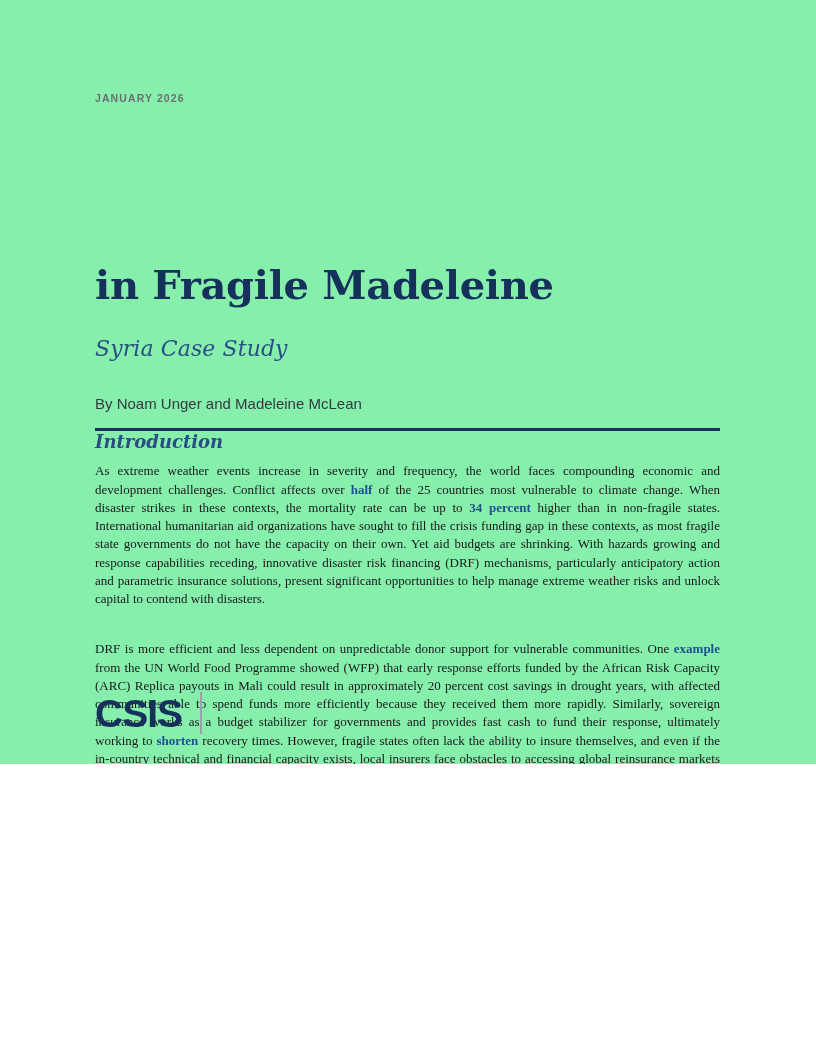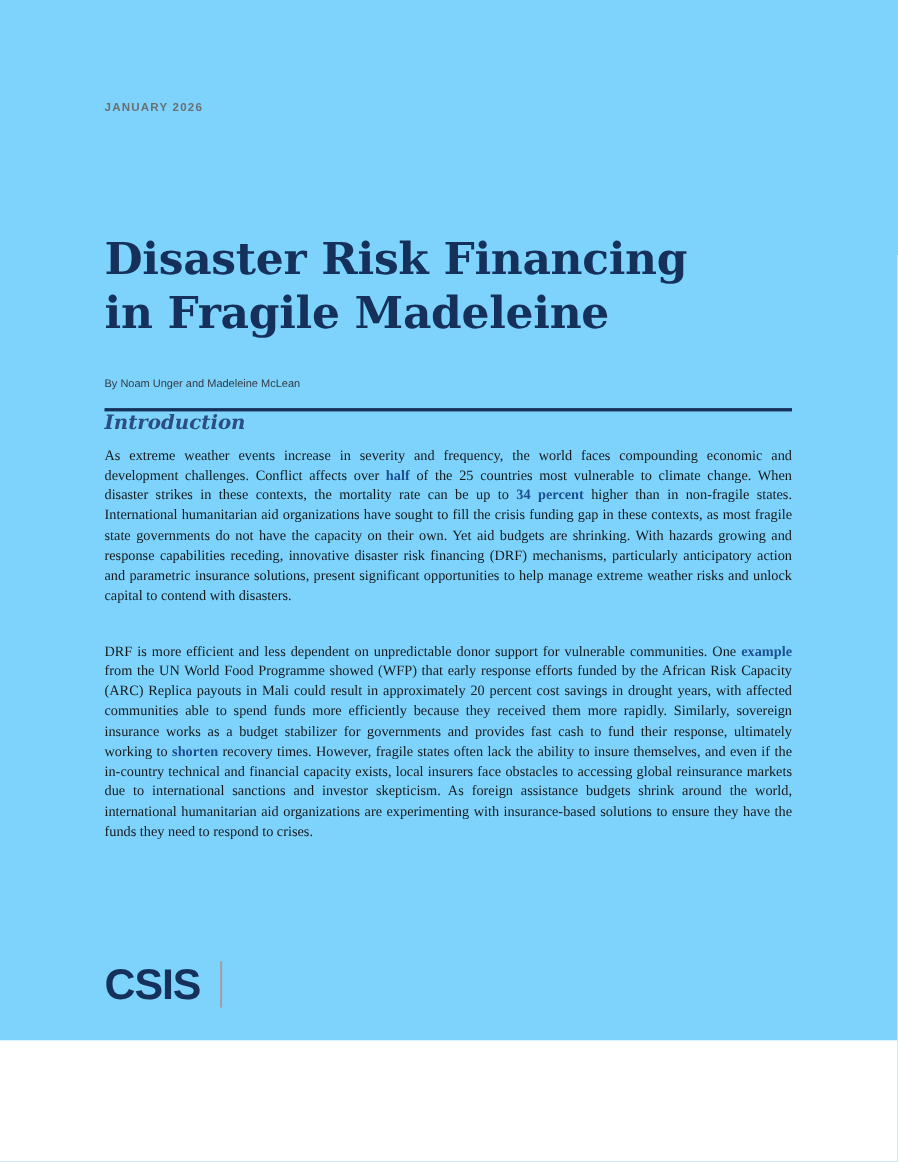--- a/index.html
+++ b/index.html
@@ -3,22 +3,22 @@
 <meta charset="utf-8">
 <style>
   html, body {
     margin: 0;
     padding: 0;
     background: #ffffff;
   }
   .page {
     position: relative;
     width: 816px;
-    height: 946px;
-    background: #7dd3fc;
+    height: 764px;
+    background: #86efac;
     font-family: "Liberation Serif", serif;
     color: #1a1a1a;
     overflow: hidden;
   }
   .content {
     position: absolute;
     left: 95px;
     top: 0;
     width: 625px;
   }
@@ -43,21 +43,21 @@
     margin-top: 14px;
     font-family: "DejaVu Serif", serif;
     font-style: italic;
     font-size: 22px;
     color: #2a4e83;
     letter-spacing: 0.1px;
   }
   .byline {
     margin-top: 34px;
     font-family: "Liberation Sans", sans-serif;
-    font-size: 10px;
+    font-size: 15px;
     color: #333a41;
   }
   .rule {
     margin-top: 16px;
     height: 3px;
     background: #15315b;
     width: 100%;
   }
   .section-head {
     font-family: "DejaVu Serif", serif;
@@ -118,24 +118,25 @@
 </style>
 </head>
 <body>
 
 <div class="page">
   <div class="content">
 
     <div class="date-line">JANUARY 2026</div>
 
     <h1 class="title">
-      <span>Disaster Risk Financing</span><br>
+      <br>
       <span>in Fragile Madeleine</span>
     </h1>
 
+    <div class="subtitle">Syria Case Study</div>
 
     <div class="byline">By Noam Unger and Madeleine McLean</div>
 
     <div class="rule"></div>
 
     <div class="section-head">Introduction</div>
 
     <p class="body"><span>As extreme weather events increase in severity and frequency, the world faces compounding economic and development challenges. Conflict affects over </span><a class="link" href="#">half</a><span> of the 25 countries most vulnerable to climate change. When disaster strikes in these contexts, the mortality rate can be up to </span><a class="link" href="#">34 percent</a><span> higher than in non-fragile states. International humanitarian aid organizations have sought to fill the crisis funding gap in these contexts, as most fragile state governments do not have the capacity on their own. Yet aid budgets are shrinking. With hazards growing and response capabilities receding, innovative disaster risk financing (DRF) mechanisms, particularly anticipatory action and parametric insurance solutions, present significant opportunities to help manage extreme weather risks and unlock capital to contend with disasters.</span></p>
 
     <p class="body"><span>DRF is more efficient and less dependent on unpredictable donor support for vulnerable communities. One </span><a class="link" href="#">example</a><span> from the UN World Food Programme showed (WFP) that early response efforts funded by the African Risk Capacity (ARC) Replica payouts in Mali could result in approximately 20 percent cost savings in drought years, with affected communities able to spend funds more efficiently because they received them more rapidly. Similarly, sovereign insurance works as a budget stabilizer for governments and provides fast cash to fund their response, ultimately working to </span><a class="link" href="#">shorten</a><span> recovery times. However, fragile states often lack the ability to insure themselves, and even if the in-country technical and financial capacity exists, local insurers face obstacles to accessing global reinsurance markets due to international sanctions and investor skepticism. As foreign assistance budgets shrink around the world, international humanitarian aid organizations are experimenting with insurance-based solutions to ensure they have the funds they need to respond to crises.</span></p>

